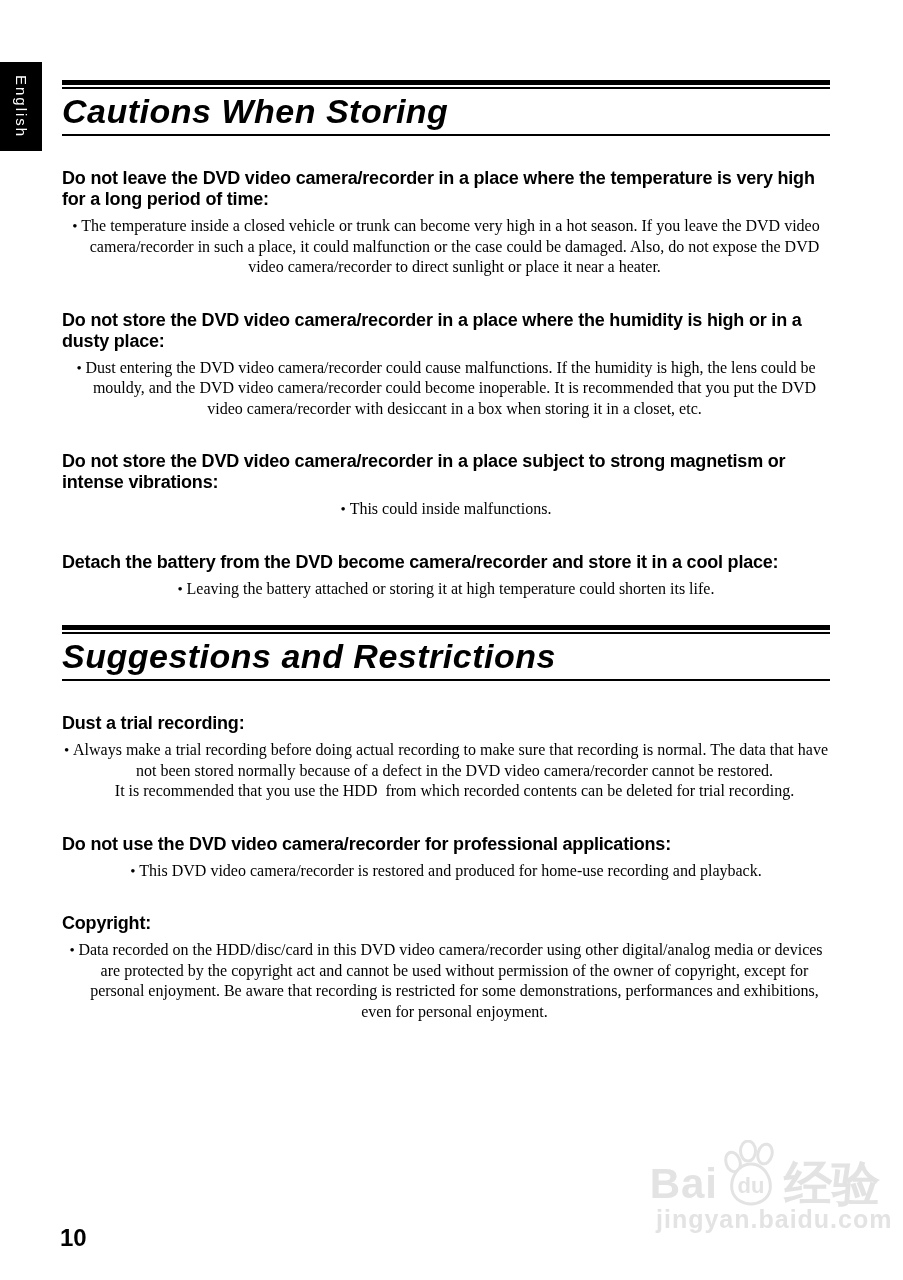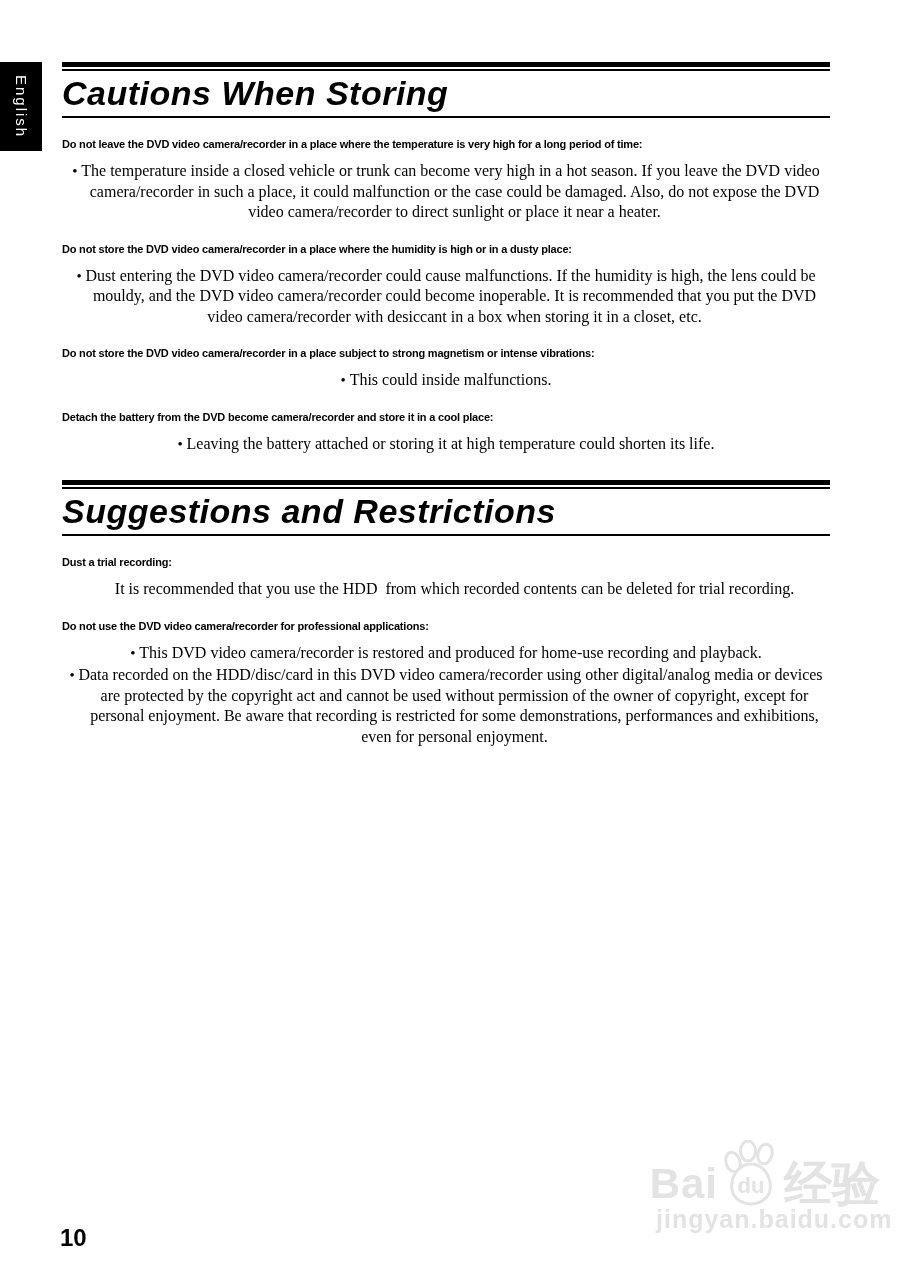--- a/index.html
+++ b/index.html
@@ -15,42 +15,42 @@
   .english-tab {
     position:absolute; left:0; top:62px;
     width:42px; height:89px;
     background:#000; color:#fff;
     display:flex; align-items:center; justify-content:center;
     writing-mode:vertical-rl;
     font-family:"Liberation Sans", sans-serif;
     font-size:15px; letter-spacing:2px;
   }
   .content {
-    position:absolute; left:62px; top:62px; width:768px;
+    position:absolute; left:62px; top:80px; width:768px;
   }
   
   .title-block { margin:0; }
   .rule-thick { height:5px; background:#000; }
   .rule-gap   { height:2px; }
   .rule-thin  { height:2px; background:#000; }
   .section-title {
     margin:3px 0 4px 0;
     font-family:"Liberation Sans", sans-serif;
     font-style:italic; font-weight:bold;
     font-size:34px; line-height:38px;
     letter-spacing:0.5px;
     transform-origin:left center;
   }
   .rule-bottom { height:2px; background:#000; }
 
   .block-heading {
-    margin:16px 0 6px 0;
+    margin:32px 0 6px 0;
     font-family:"Liberation Sans", sans-serif;
     font-weight:bold;
-    font-size:11px; line-height:21px;
+    font-size:18px; line-height:21px;
     letter-spacing:-0.2px;
   }
   .bullet { margin:0 0 2px 0;text-align:center; }
   .bullet p { margin:0; font-size:16px; line-height:20.5px; }
   .bullet-first { padding-left:17px; text-indent:-17px; }
   .bullet-first::before { content:"\2022\00a0"; font-size:15px; }
   .bullet-cont { padding-left:17px; }
 
   .section-2 { margin-top:26px; }
 
@@ -114,26 +114,28 @@
       <header class="title-block">
         <div class="rule-thick"></div>
         <div class="rule-gap"></div>
         <div class="rule-thin"></div>
         <h1 class="section-title">Suggestions and Restrictions</h1>
         <div class="rule-bottom"></div>
       </header>
       <div>
           <h2 class="block-heading">Dust a trial recording:</h2>
           <div class="bullet">
+            <p class="bullet-first">Always make a trial recording before doing actual recording to make sure that recording is normal. The data that have not been stored normally because of a defect in the DVD video camera/recorder cannot be restored.</p>
             <p class="bullet-cont">It is recommended that you use the HDD&nbsp; from which recorded contents can be deleted for trial recording.</p>
           </div>
           <h2 class="block-heading">Do not use the DVD video camera/recorder for professional applications:</h2>
           <div class="bullet">
             <p class="bullet-first">This DVD video camera/recorder is restored and produced for home-use recording and playback.</p>
           </div>
+          <h2 class="block-heading">Copyright:</h2>
           <div class="bullet">
             <p class="bullet-first">Data recorded on the HDD/disc/card in this DVD video camera/recorder using other digital/analog media or devices are protected by the copyright act and cannot be used without permission of the owner of copyright, except for personal enjoyment. Be aware that recording is restricted for some demonstrations, performances and exhibitions, even for personal enjoyment.</p>
           </div>
         </div>
     </section>
 
   </div>
 
   <div class="page-number">10</div>
 

